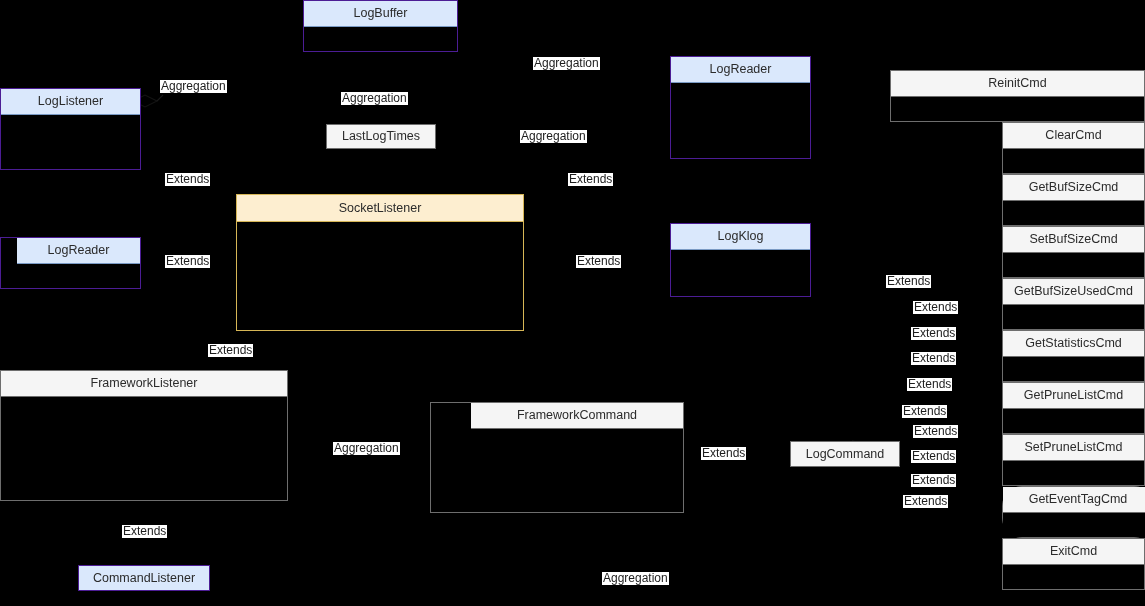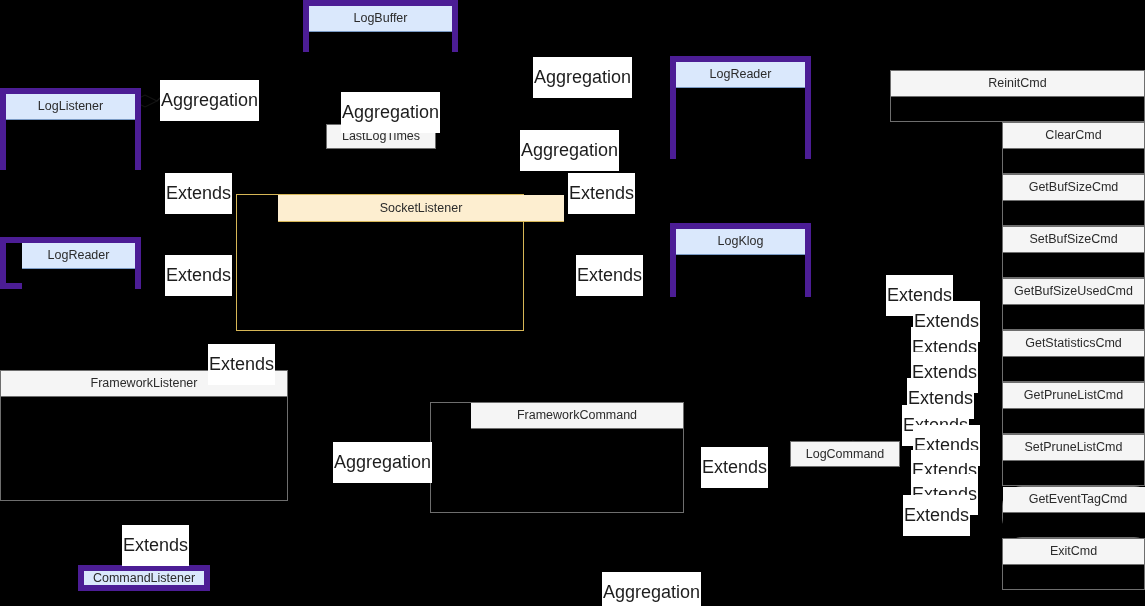--- a/index.html
+++ b/index.html
@@ -28,42 +28,42 @@
     white-space:nowrap;
     overflow:hidden;
   }
   .uml .body{
     box-sizing:border-box;
     width:100%;
     background:#000;
   }
 
   
-  .uml.blue{ border:6px solid #4c1d95; }
+  .uml.blue{ border:1px solid #4c1d95; }
   .uml.blue .hdr{ background:#dae8fc; border-bottom:1px solid #7a9ac4; }
 
   
   .uml.grey{ border:1px solid #6e6e6e; }
   .uml.grey .hdr{ background:#f5f5f5; border-bottom:1px solid #6e6e6e; }
 
   
   .uml.yellow{ border:1px solid #d6b656; }
-  .uml.yellow .hdr{ background:#fdeed0; border-bottom:1px solid #d6b656;margin-left:41px; }
+  .uml.yellow .hdr{ background:#fdeed0; border-bottom:1px solid #d6b656; }
 
   
   .uml.simple .hdr{ height:100%; border-bottom:none; }
 
   
   .lbl{
     position:absolute;
     background:#ffffff;
     color:#1d1d1d;
-    font-size:18px;
+    font-size:12px;
     line-height:1.08;
-    padding:11px 1px;
+    padding:0 1px;
     white-space:nowrap;
   }
 
   
   #wires{
     position:absolute;
     left:0;top:0;
     width:1145px;height:606px;
     pointer-events:none;
   }

